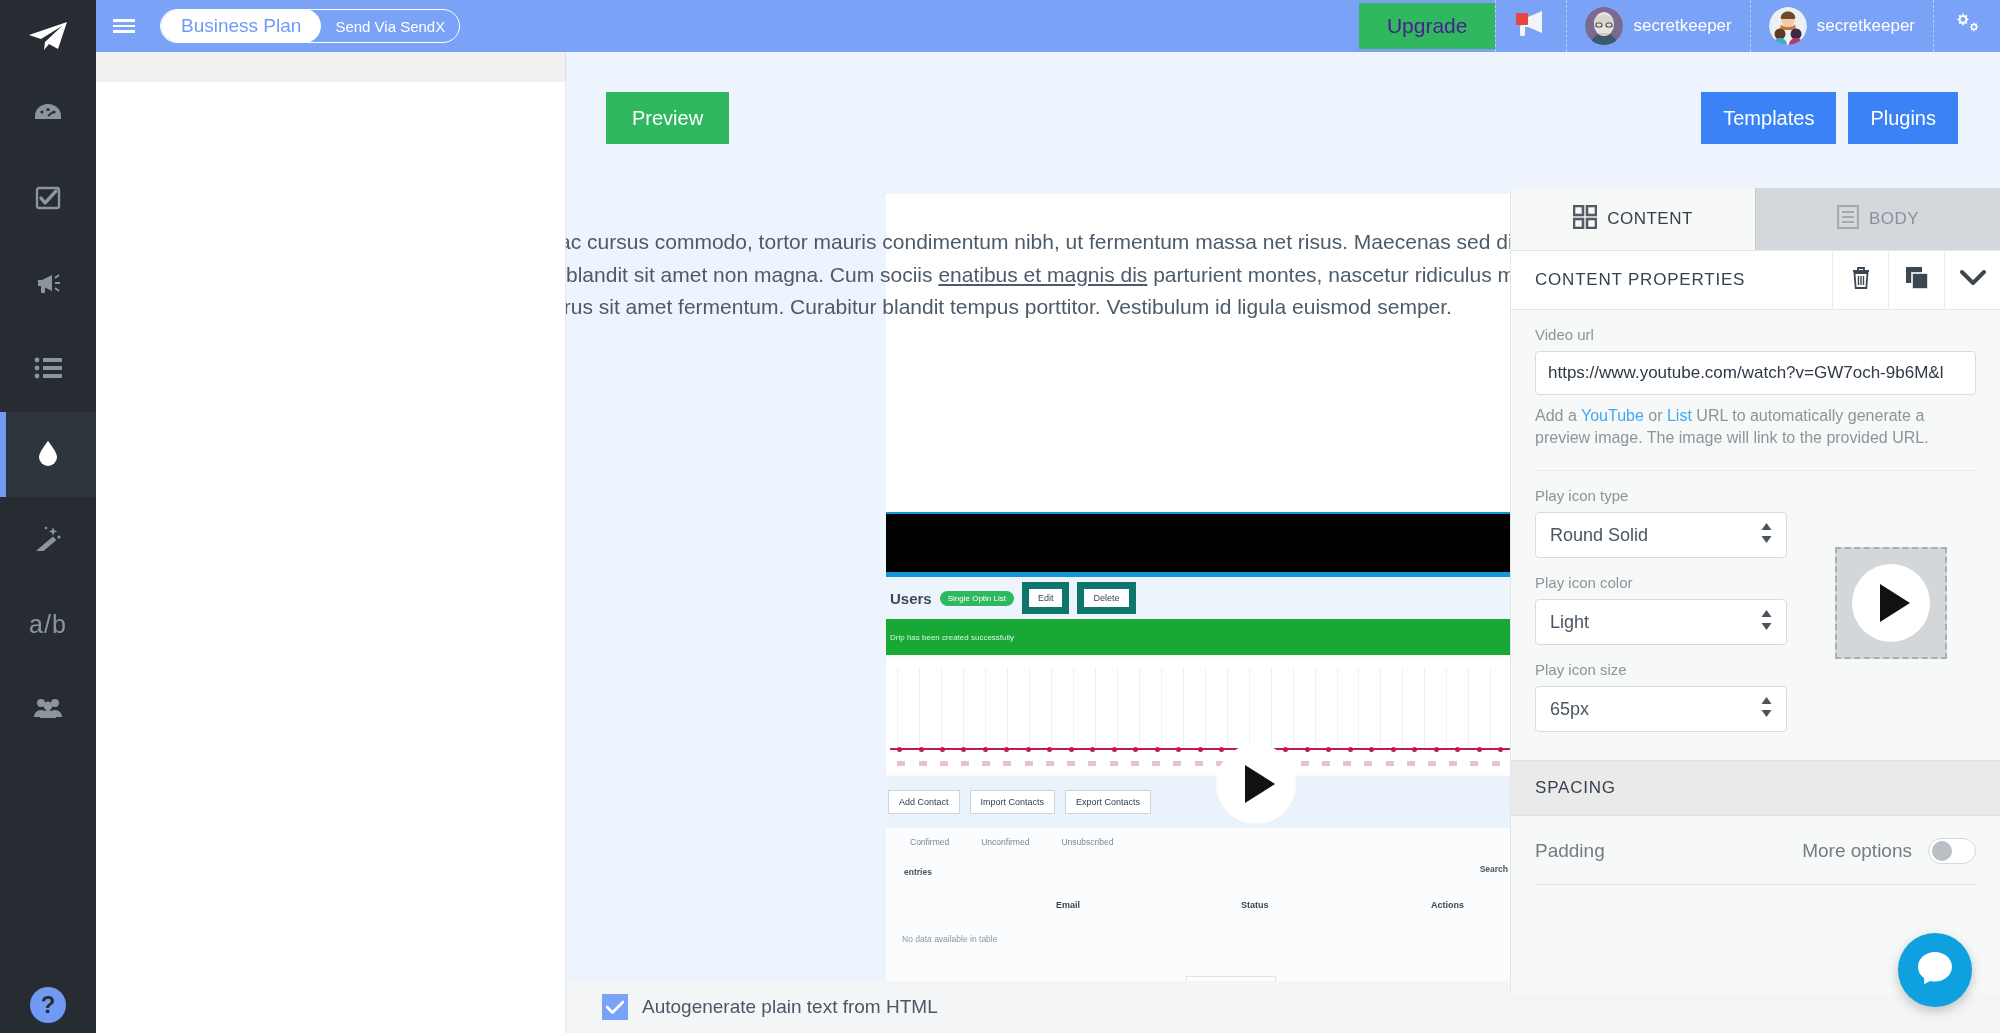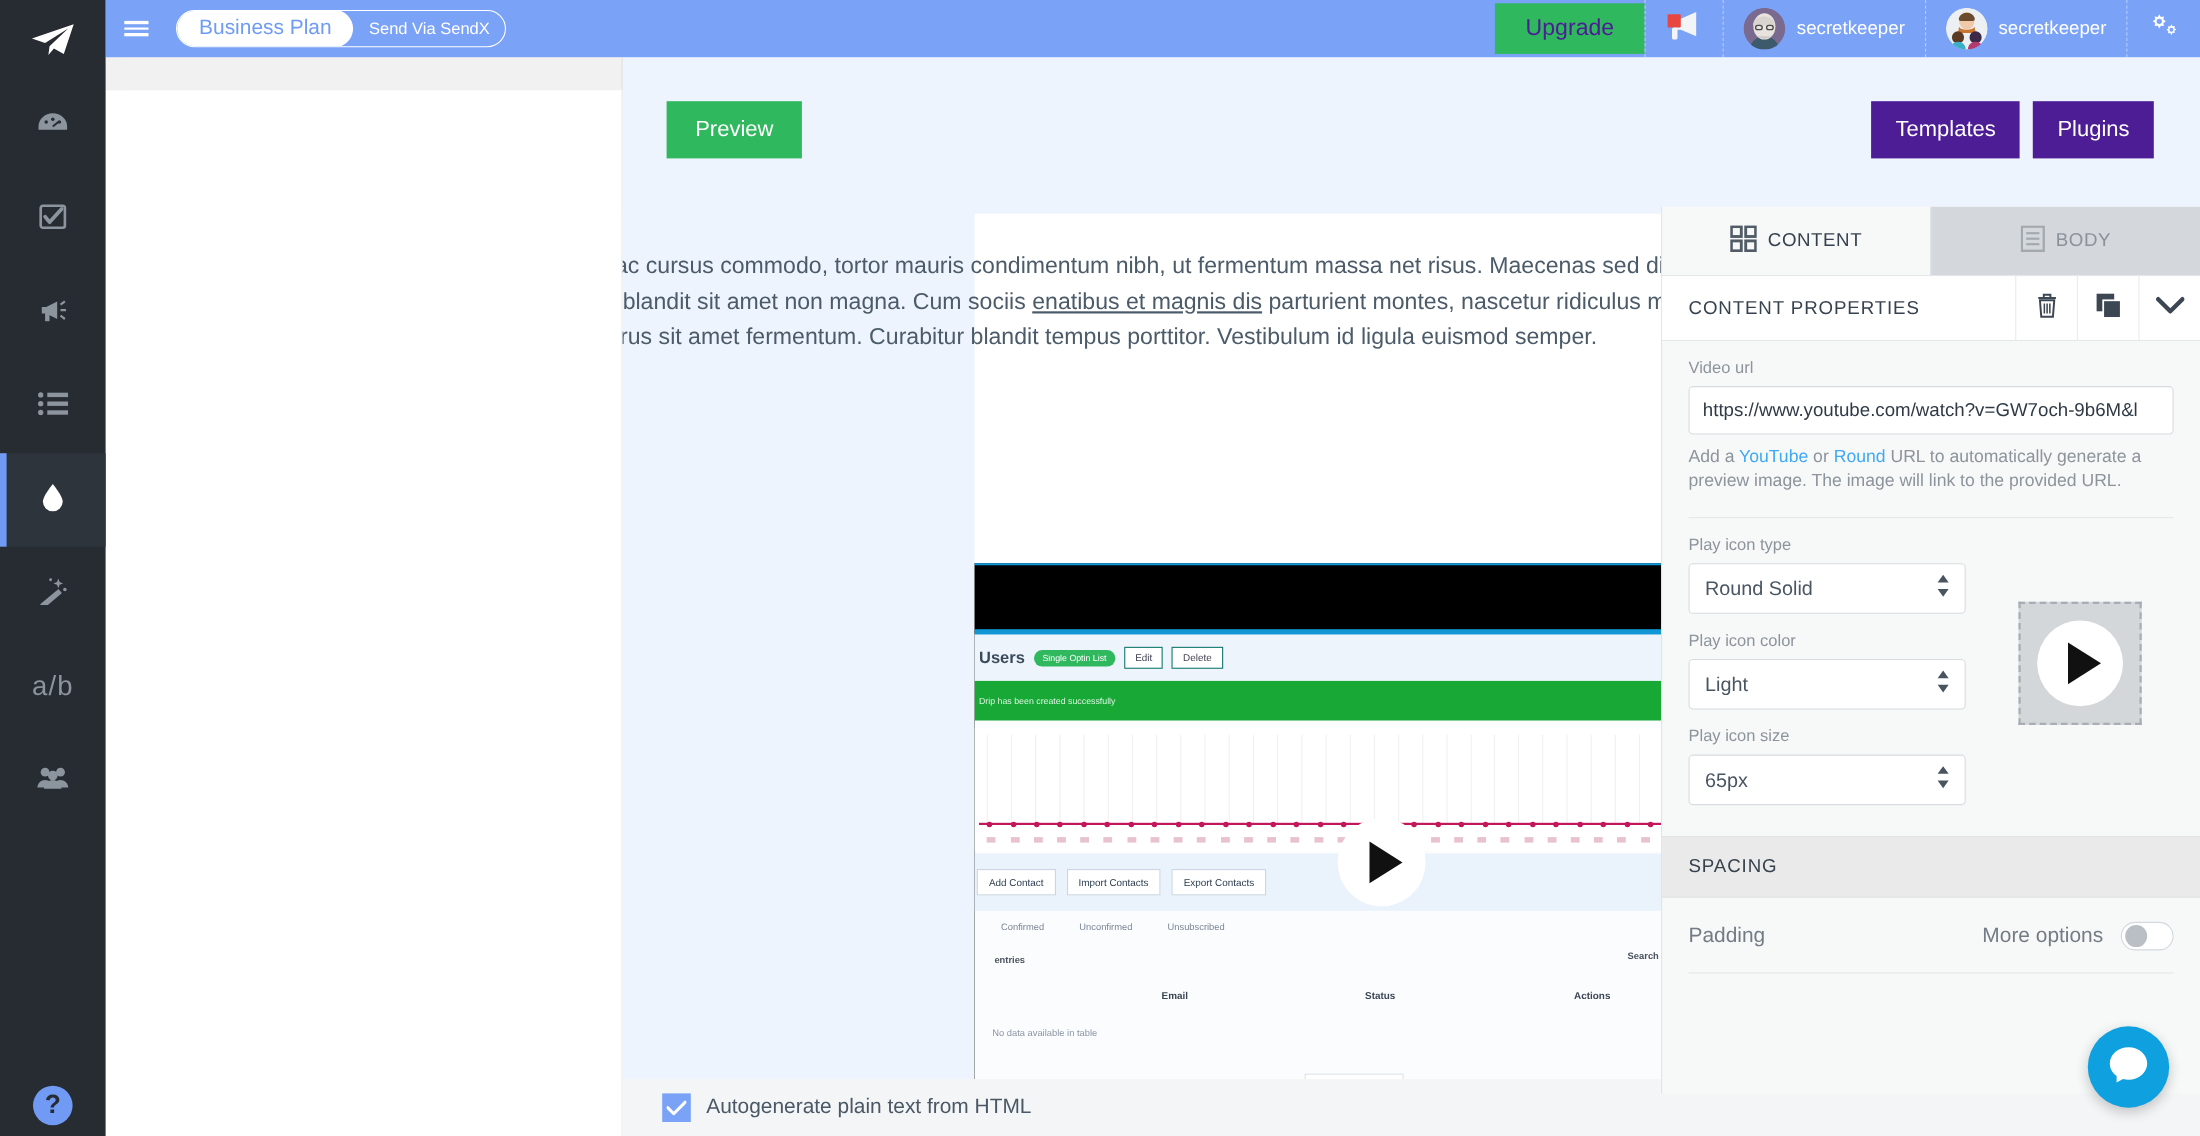--- a/index.html
+++ b/index.html
@@ -122,21 +122,21 @@
     width: 1434px; height: 72px;
     display: flex; align-items: center;
   }
   .preview-btn {
     background: #2fb85d; color: #fff; border: none;
     height: 52px; padding: 0 26px; margin-left: 40px;
     font-size: 20px; cursor: pointer; font-family: inherit;
   }
   .tb-right { margin-left: auto; display: flex; gap: 12px; margin-right: 42px; }
   .blue-btn {
-    background: #4c1d95; color: #fff; border: none;
+    background: #3b82f6; color: #fff; border: none;
     height: 52px; padding: 0 22px; font-size: 20px;
     cursor: pointer; font-family: inherit;
   }
 
   
   #canvas {
     position: absolute; left: 0px; top: 142px;
     width: 1060px; height: 839px;
     overflow: hidden;
     background: #eef4fd;
@@ -166,21 +166,21 @@
   .vid-dark-top { position:absolute; left:0; top:0; width:100%; height:62px; background:#000; }
   .vid-app { position:absolute; left:0; top:62px; width:100%; height:420px; background:#fbfcfe; }
   .vid-dark-bottom { position:absolute; left:0; bottom:0; width:100%; height:40px; background:#000; }
   .vid-topbar-blue { position:absolute; left:0; top:58px; width:100%; height:5px; background:#1196d6; }
   .vid-header-row {
     position:absolute; left:0; top:63px; width:100%; height:42px;
     background:#eef4fb; display:flex; align-items:center; padding-left:4px; gap:8px;
   }
   .vid-users-label { font-size:15px; color:#3b4a5a; font-weight:bold; }
   .vid-badge { background:#2fb85d; color:#fff; font-size:8px; padding:3px 8px; border-radius:9px; }
-  .vid-btn { background:#fff; border:1px solid #0f766e; font-size:9px; color:#445; padding:4px 9px; }
+  .vid-btn { background:#fff; border:7px solid #0f766e; font-size:9px; color:#445; padding:4px 9px; }
   .vid-success {
     position:absolute; left:0; top:105px; width:100%; height:36px; background:#17a836;
     display:flex; align-items:center; padding-left:4px;
   }
   .vid-success span { font-size:8px; color:#d8f5de; }
   .vid-chart { position:absolute; left:0; top:148px; width:100%; height:112px; background:#fff; }
   .chart-grid { position:absolute; inset:6px 4px 26px 4px; }
   .chart-grid i {
     position:absolute; top:0; bottom:0; width:1px; background:#f0f0f0; display:block;
   }
@@ -761,21 +761,21 @@
             <path d="M2 3l11 11L24 3" stroke="#3c4753" stroke-width="4" fill="none" stroke-linecap="round" stroke-linejoin="round"></path>
           </svg>
       </span>
     </div>
   </div>
 
   <div class="field-wrap">
     <div class="field-label">Video url</div>
     <input class="text-input" type="text" value="https://www.youtube.com/watch?v=GW7och-9b6M&amp;l" style="">
     <div class="helper">
-      <span>Add a </span><a href="#">YouTube</a><span> or </span><a href="#">Round</a><span> URL to automatically generate a preview image. The image will link to the provided URL.</span>
+      <span>Add a </span><a href="#">YouTube</a><span> or </span><a href="#">List</a><span> URL to automatically generate a preview image. The image will link to the provided URL.</span>
     </div>
   </div>
 
   <div class="hr-soft"></div>
 
   <div id="play-settings">
     <div class="left-col">
 
       <div class="field-label">Play icon type</div>
       <div class="sel-wrap">

